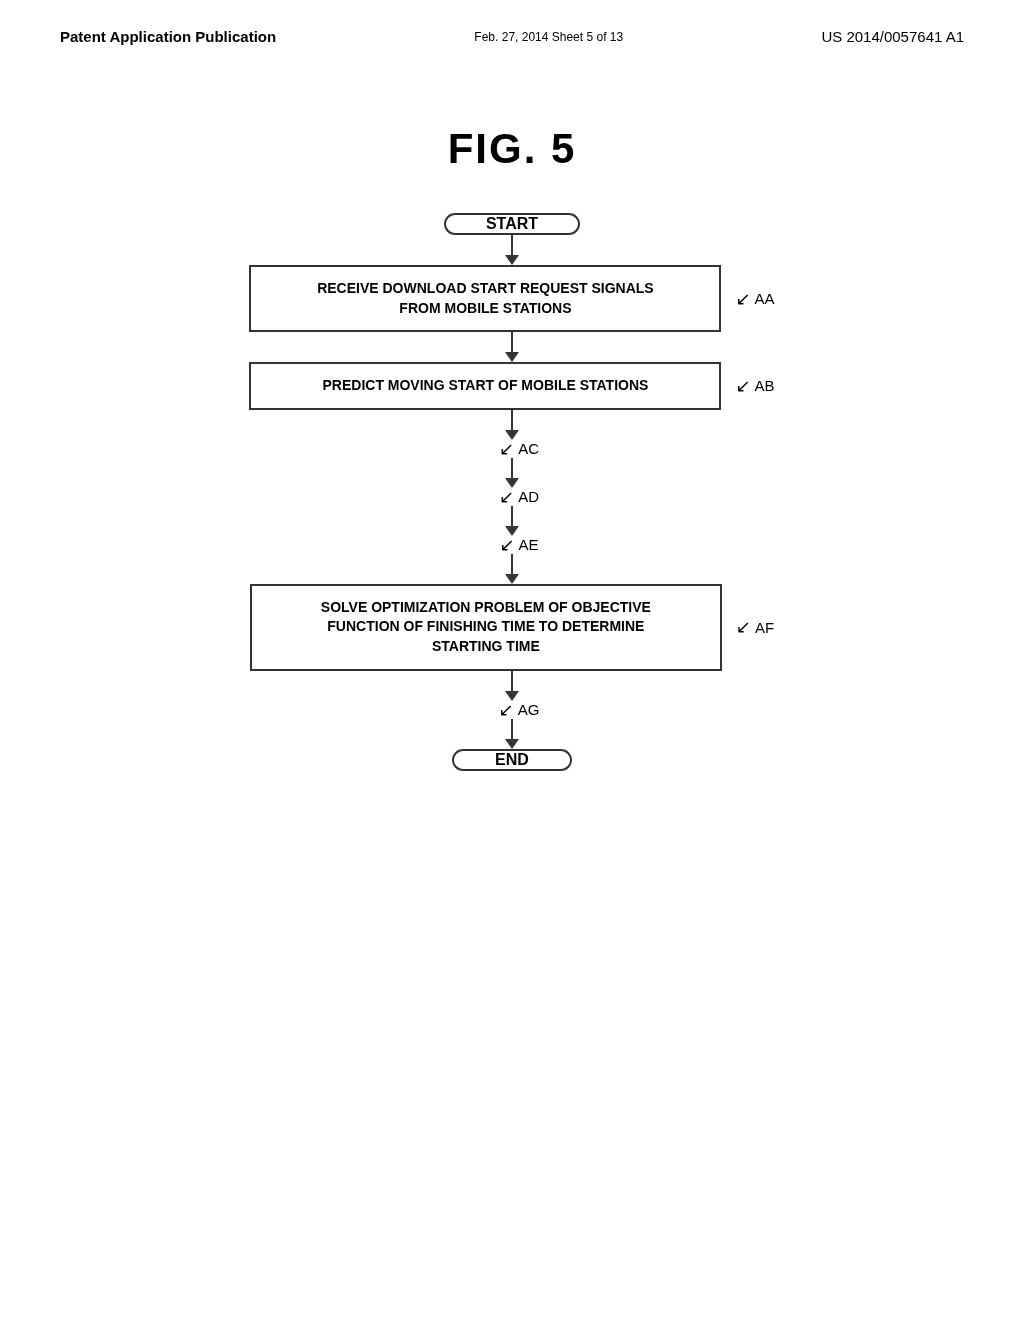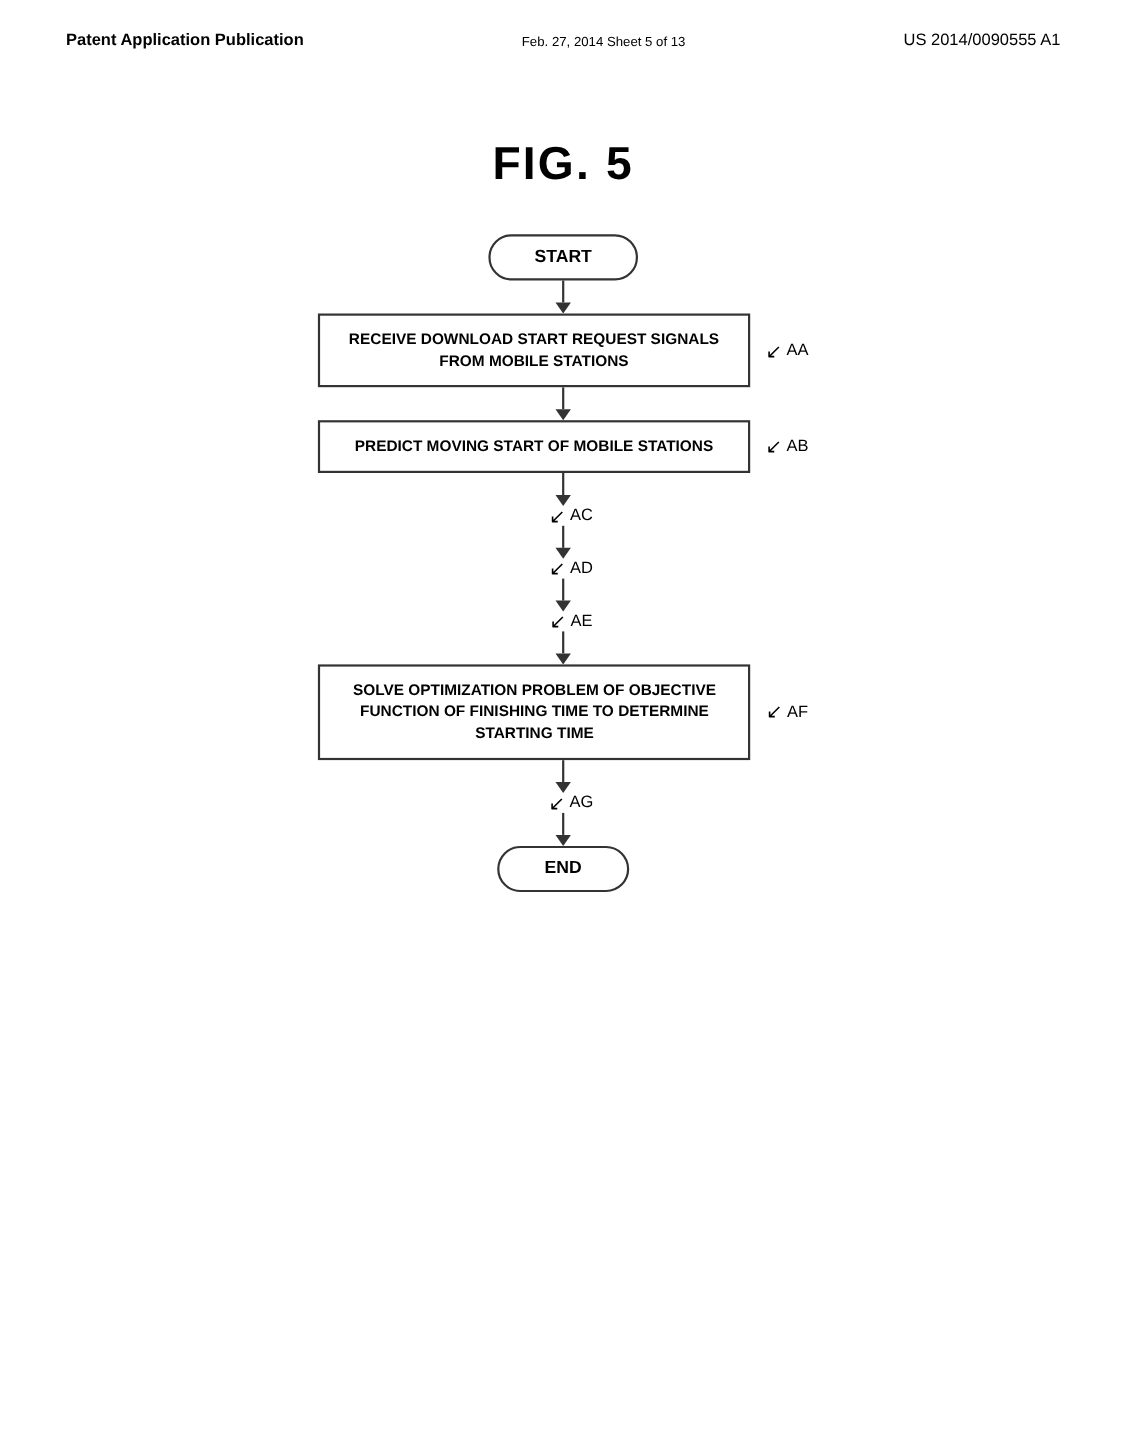--- a/index.html
+++ b/index.html
@@ -7,21 +7,21 @@
       background: #fff;
       font-family: Arial, Helvetica, sans-serif;
       width: 1024px;
       min-height: 1320px;
       position: relative;
     }
 
     .header {
       display: flex;
       justify-content: space-between;
-      align-items: flex-end;
+      align-items: center;
       padding: 28px 60px 0 60px;
       font-size: 15px;
     }
 
     .header-left {
       font-weight: bold;
       font-size: 15px;
     }
 
     .header-center {
@@ -45,37 +45,37 @@
       flex-direction: column;
       align-items: center;
       margin-top: 40px;
       position: relative;
     }
 
     
     .oval {
       border: 2.5px solid #333;
       border-radius: 50px;
-      padding: 10px 40px;
+      padding: 0 40px;
       font-size: 16px;
       font-weight: bold;
       background: #fff;
       text-align: center;
       min-width: 120px;
     }
 
     
     .rect-box {
       border: 2.5px solid #333;
       padding: 12px 20px;
       font-size: 14px;
       font-weight: bold;
       background: #fff;
       text-align: center;
-      width: 393px;
+      width: 472px;
       line-height: 1.4;
       position: relative;
     }
 
     
     .arrow {
       display: flex;
       flex-direction: column;
       align-items: center;
       height: 30px;
@@ -116,21 +116,21 @@
       font-size: 18px;
       line-height: 1;
     }
   </style>
 </head>
 <body>
 
 <div class="header">
   <span class="header-left">Patent Application Publication</span>
   <span class="header-center">Feb. 27, 2014   Sheet 5 of 13</span>
-  <span class="header-right">US 2014/0090555 A1</span>
+  <span class="header-right">US 2014/0057641 A1</span>
 </div>
 
 <div class="fig-title">FIG.  5</div>
 
 <div class="flowchart">
 
   <div class="step-row">
     <div class="oval">START</div>
   </div>
 

